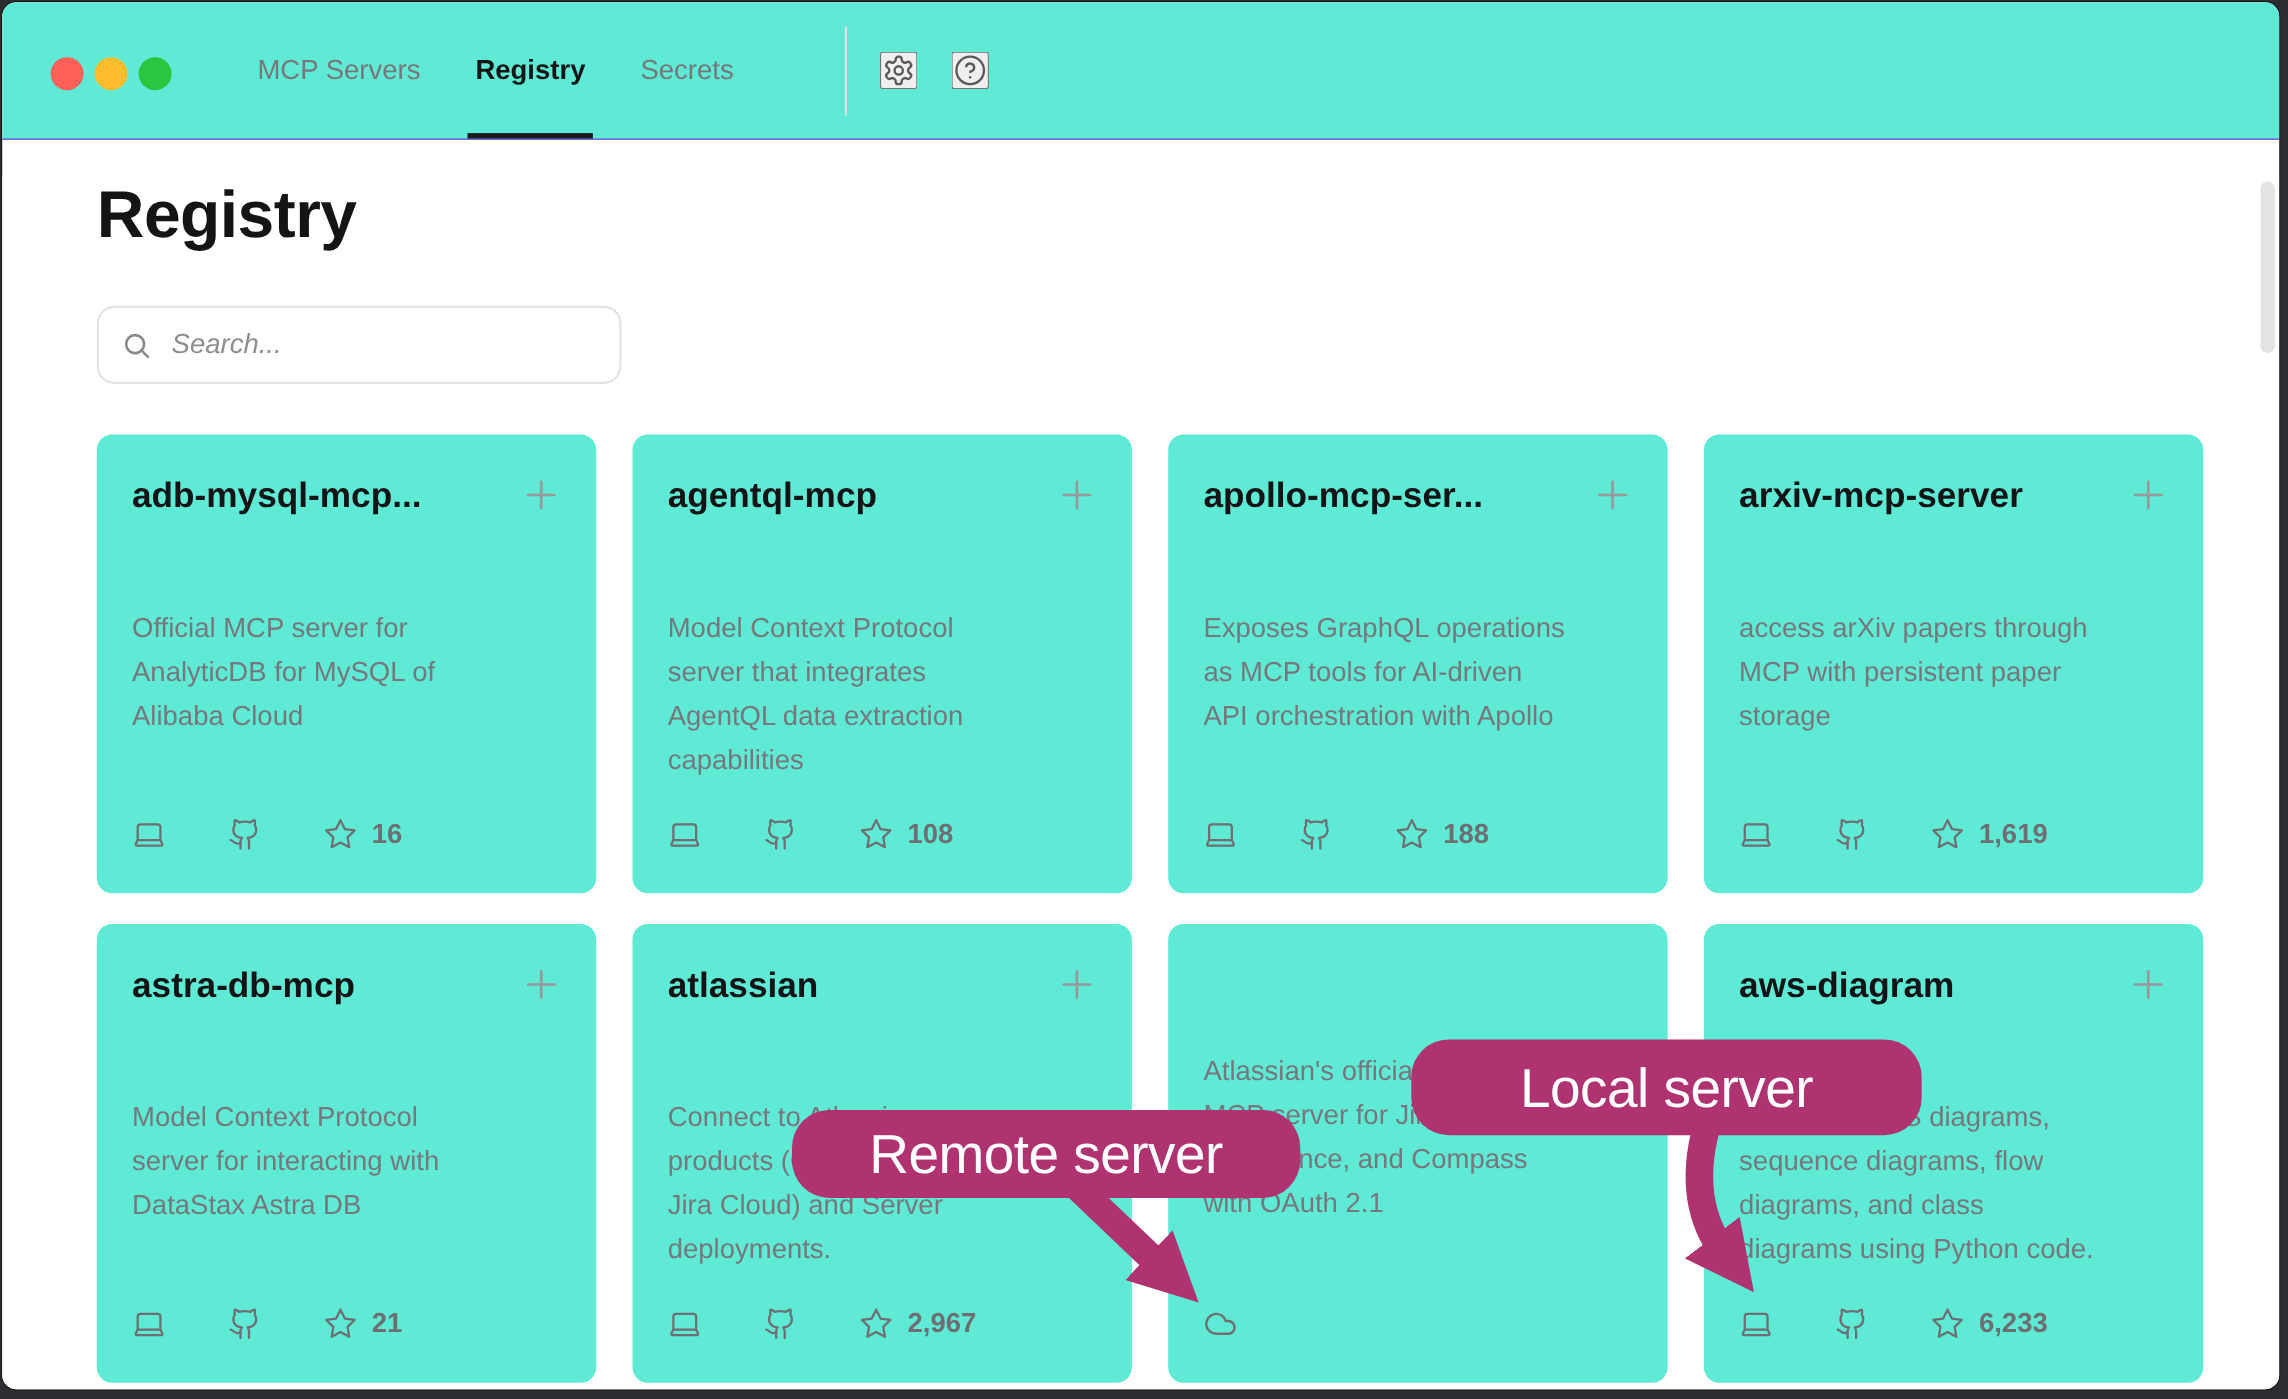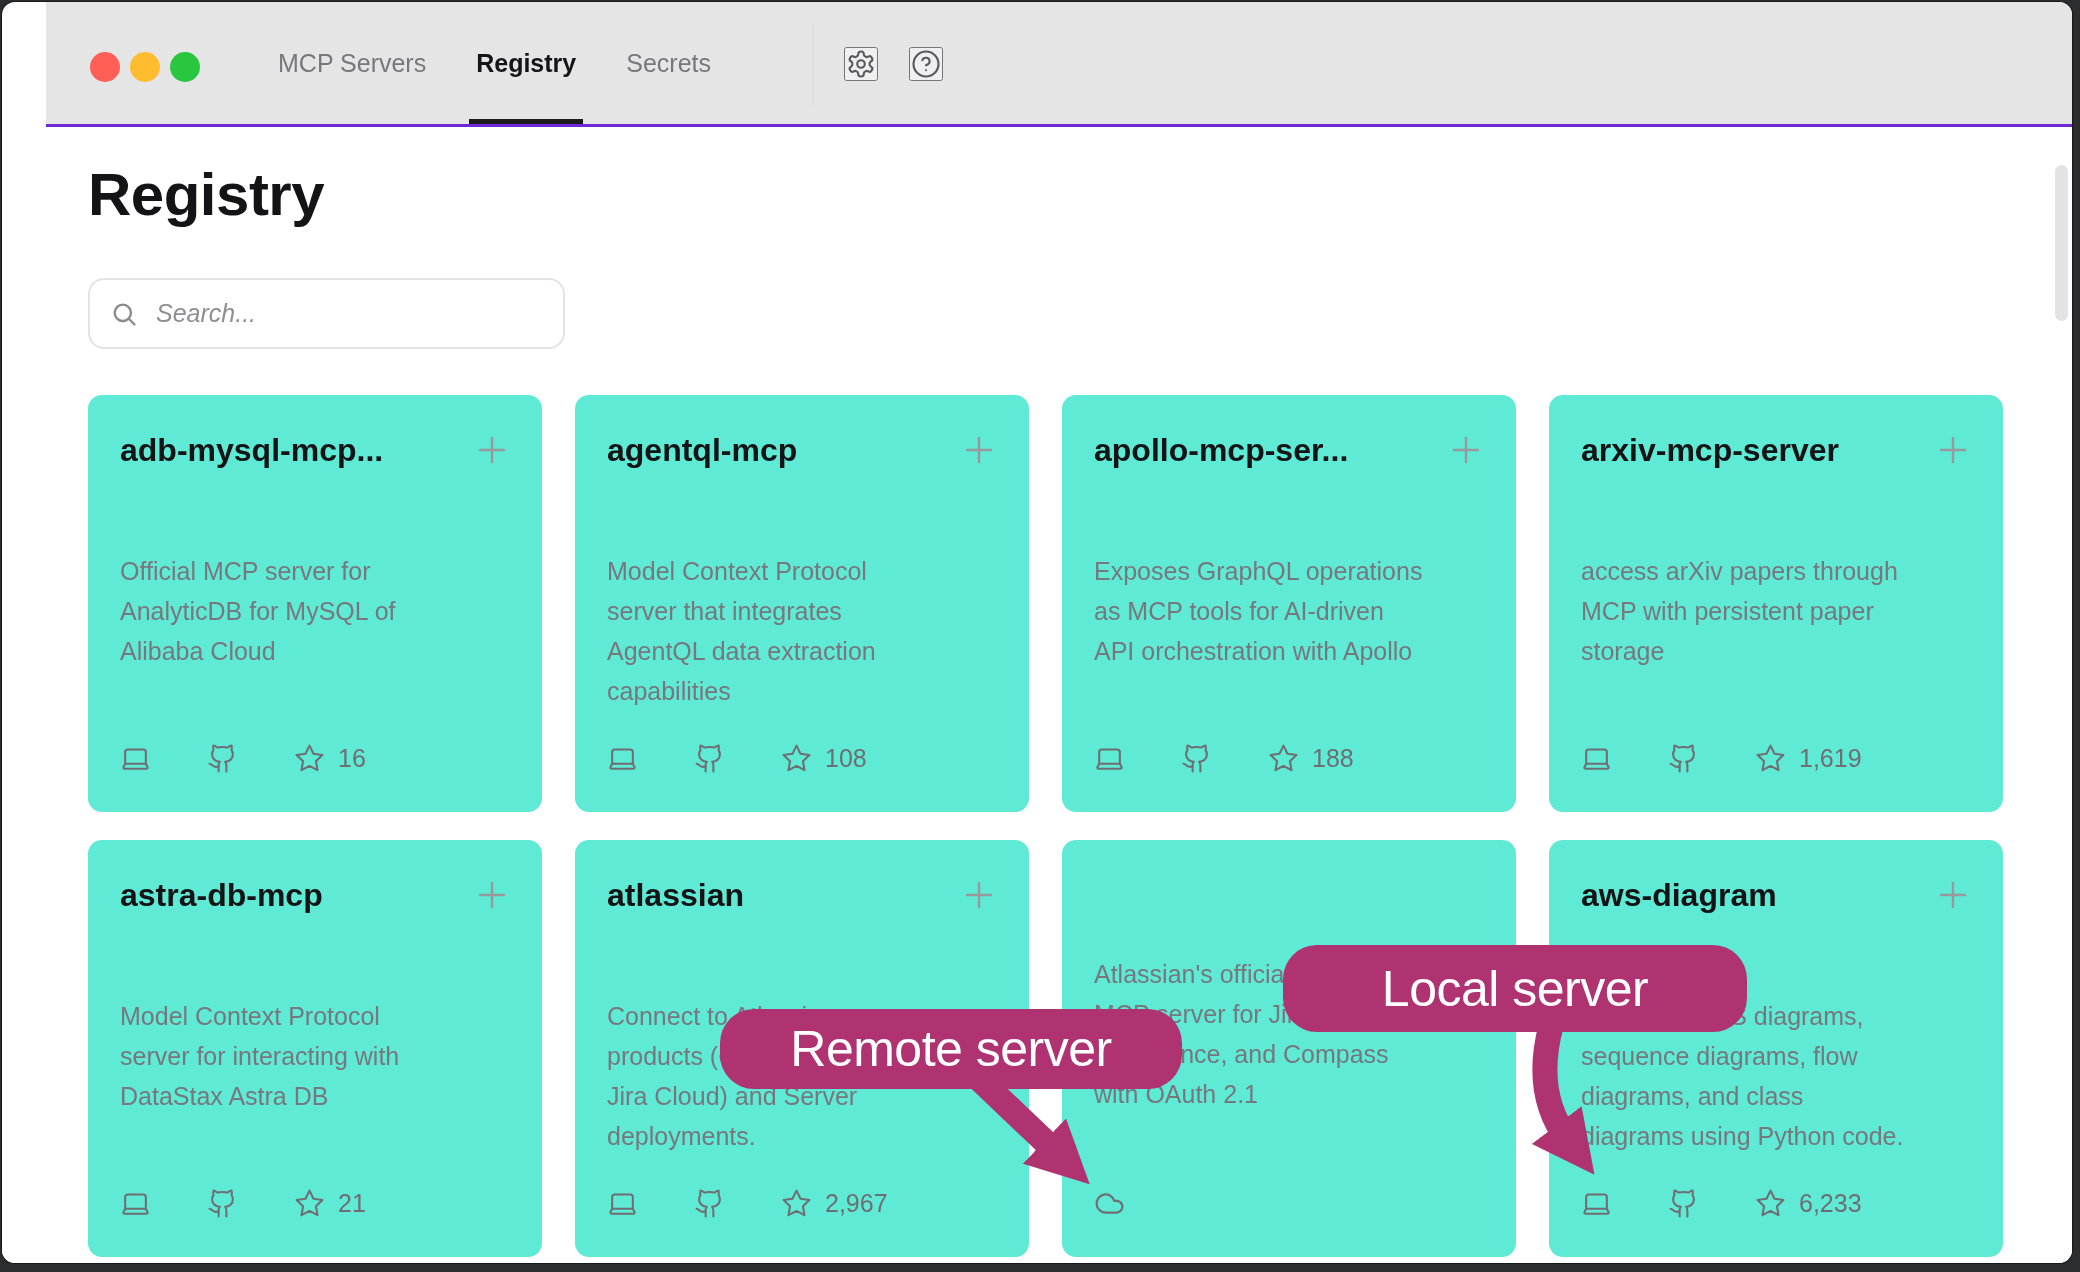--- a/index.html
+++ b/index.html
@@ -4,21 +4,21 @@
 <style>
   * { margin:0; padding:0; box-sizing:border-box; }
   html,body { width:2080px; height:1272px; }
   body { background:#2b2d30; font-family:"Liberation Sans", sans-serif; position:relative; overflow:hidden; }
 
   .window { position:absolute; left:2px; top:2px; right:8px; bottom:9px;
             background:#fff; border-radius:13px; overflow:hidden;
             box-shadow:0 0 0 1px rgba(0,0,0,.45); }
 
   
-  .titlebar { position:relative; height:125px; background:#e5e5e5; border-bottom:3px solid #6d28d9;margin-left:44px; }
+  .titlebar { position:relative; height:125px; background:#5eead4; border-bottom:1px solid #6d28d9; }
   .traffic { position:absolute; left:44px; top:50px; display:flex; gap:10px; }
   .traffic span { width:30px; height:30px; border-radius:50%; display:block; }
   .light-red    { background:#ff5f57; }
   .light-yellow { background:#febc2e; }
   .light-green  { background:#29c73f; }
 
   .tabs { position:absolute; left:232px; top:0; height:100%; display:flex; gap:50px; align-items:stretch; }
   .tab { position:relative; display:flex; align-items:center; font-size:25px; color:#77777c; cursor:default; }
   .tab.active { color:#151517; font-weight:700; }
   .tab.active::after { content:""; position:absolute; left:-7px; right:-7px; bottom:0; height:5px; background:#1b1b1d; }
@@ -46,21 +46,21 @@
   .card { background:#5eead4; border-radius:14px; padding:34px 32px 38px;
           display:flex; flex-direction:column; }
   .card-head { display:flex; align-items:flex-start; justify-content:space-between; }
   .card-title { font-size:32px; font-weight:700; color:#141416; line-height:42px; white-space:nowrap; }
   .add-btn { width:36px; height:36px; color:#98989d; flex:0 0 auto; margin-top:3px; cursor:pointer; background:none; border:none; padding:0; }
   .add-btn svg { width:100%; height:100%; }
   .card-desc { margin-top:80px; font-size:25px; color:#77777e; }
   .card-desc div { line-height:40px; }
   .card-footer { margin-top:auto; display:flex; align-items:center; gap:56px; color:#6e6e73; }
   .card-footer .ficon { width:31px; height:31px; display:block; }
-  .star-group { display:flex; align-items:center; gap:13px; }
+  .star-group { display:flex; align-items:center; gap:13px;font-weight:bold; }
   .star-count { font-size:25px; color:#6e6e73; }
   .cloud-only { width:36px; height:36px; }
 
   .scroll-thumb { position:absolute; right:4px; top:130px; width:13px; height:156px;
                   border-radius:7px; background:#e3e3e5; }
 
   
   .callout { position:absolute; z-index:41; background:var(--magenta); color:#fff;
              font-weight:400; font-size:50px; display:flex; align-items:center; justify-content:center;
              border-radius:34px; letter-spacing:-.5px; }

